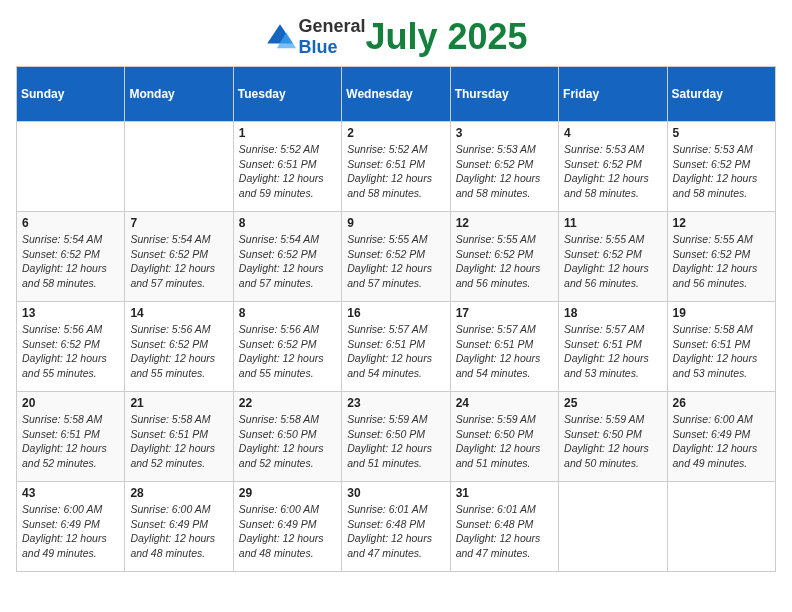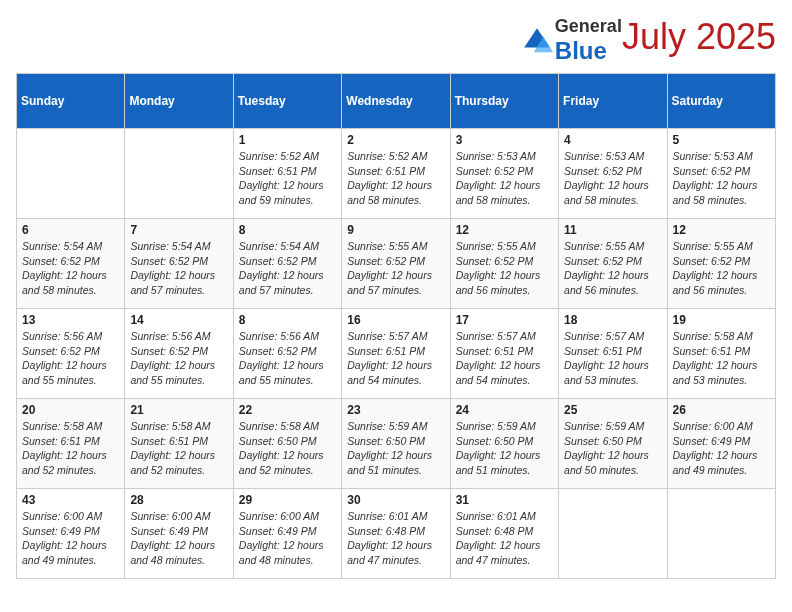--- a/index.html
+++ b/index.html
@@ -5,50 +5,50 @@
     * { box-sizing: border-box; margin: 0; padding: 0; }
     body {
       font-family: Arial, sans-serif;
       background: #fff;
       width: 792px;
       min-height: 612px;
       padding: 16px;
     }
     .header {
       display: flex;
-      justify-content: flex-end;
+      justify-content: center;
       align-items: flex-start;
       margin-bottom: 8px;
     }
     .logo {
       display: flex;
       align-items: center;
     }
     .logo-text-general {
       font-size: 18px;
       font-weight: bold;
       color: #333;
     }
     .logo-text-blue {
-      font-size: 24px;
+      font-size: 18px;
       font-weight: bold;
       color: #1565c0;
     }
     .logo-icon {
       width: 32px;
       height: 32px;
       margin-right: 2px;
     }
     .title-area {
       text-align: right;
     }
     .main-title {
       font-size: 36px;
-      font-weight: normal;
-      color: #b91c1c;
+      font-weight: bold;
+      color: #15803d;
     }
     .sub-title {
       font-size: 15px;
       color: #333;
     }
     .calendar {
       width: 100%;
       border-collapse: collapse;
       font-size: 11px;
     }

